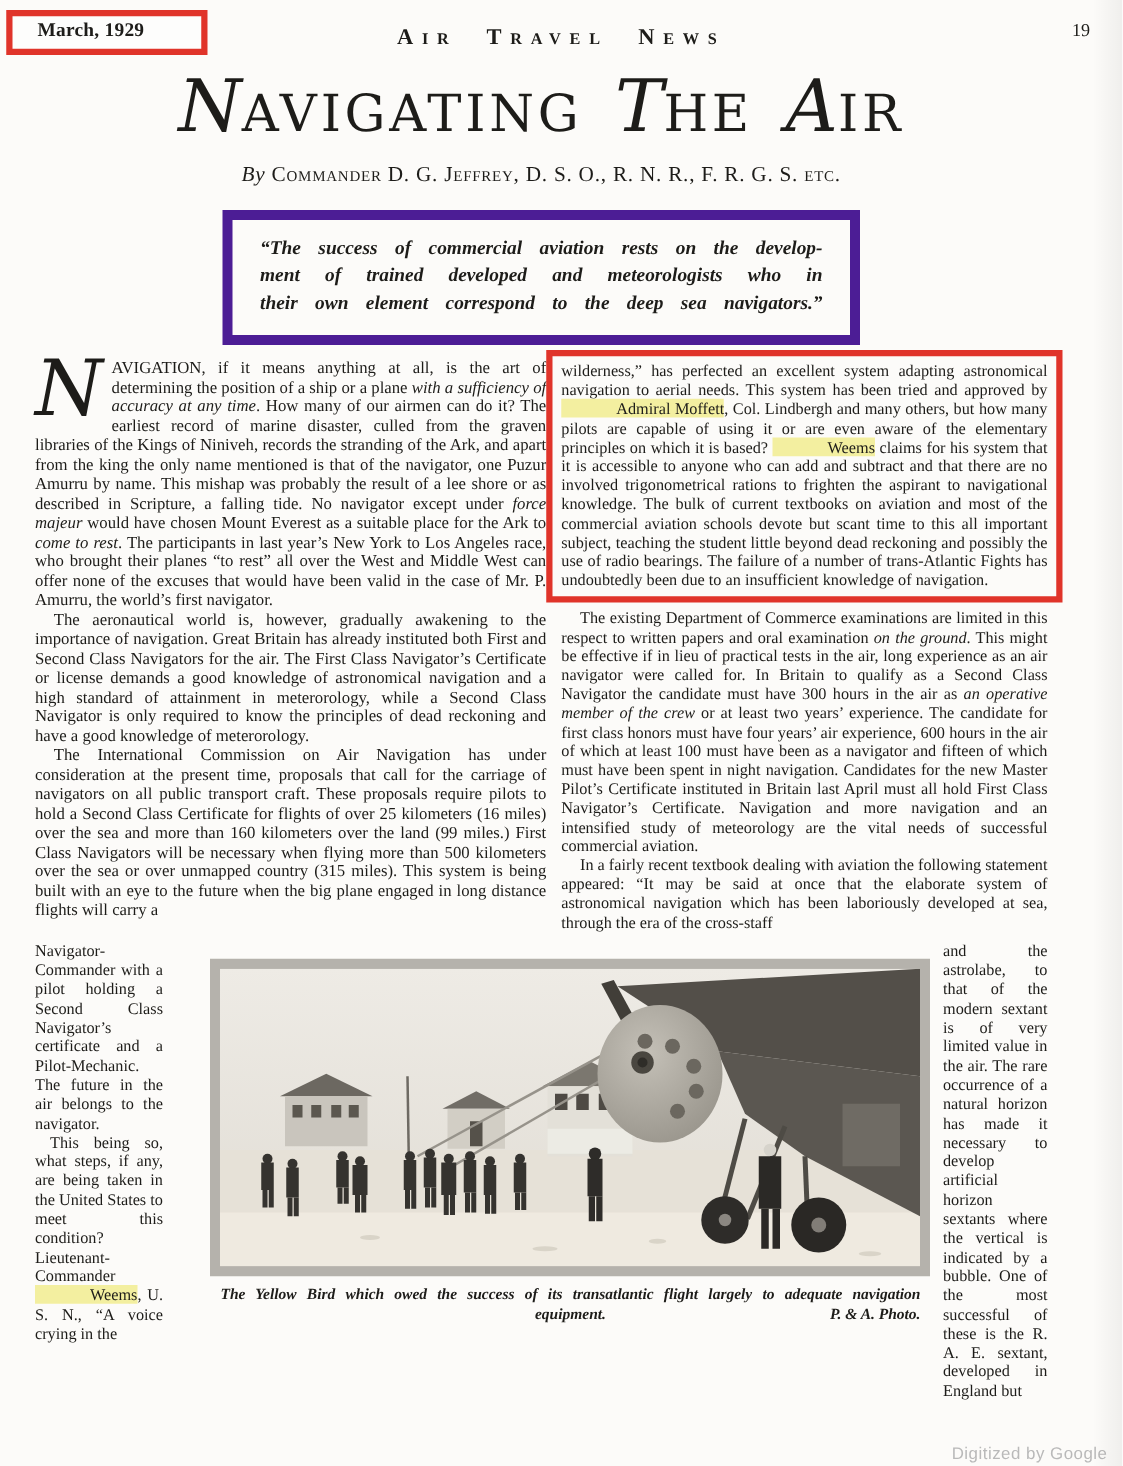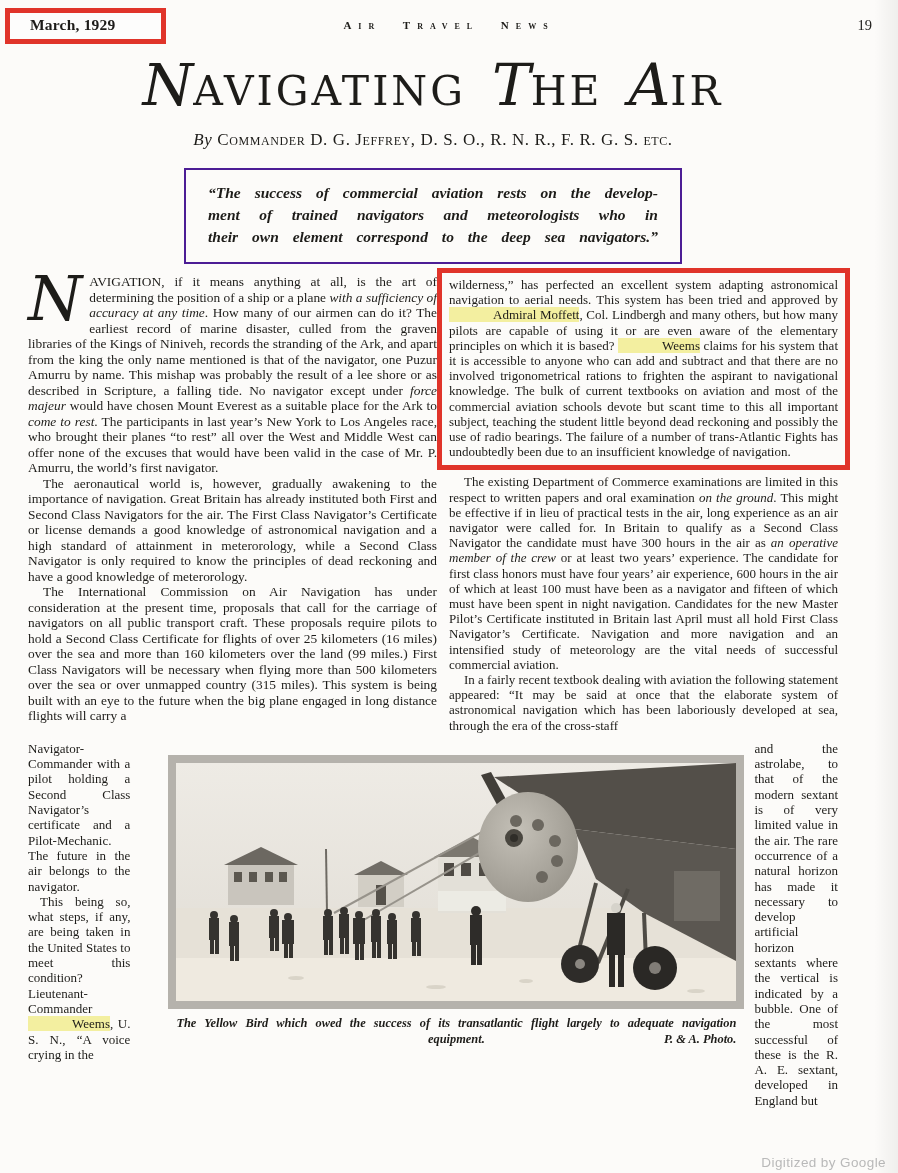--- a/index.html
+++ b/index.html
@@ -8,35 +8,35 @@
           background:#fcfbf9; color:#1d1c19;
           font-family:"Liberation Serif","DejaVu Serif",serif; }
   .page::after { content:""; position:absolute; right:0; top:0; width:24px; height:100%;
           background:linear-gradient(to right, rgba(0,0,0,0), rgba(0,0,0,0.05)); pointer-events:none; }
 
   
   .date-box { position:absolute; left:5px; top:8px; border:5px solid var(--red);
           padding:3px 46px 5px 20px; background:#fdfdfc; z-index:3; }
   .date { font-size:15.5px; font-weight:bold; letter-spacing:0.2px; }
   .pub { position:absolute; top:19px; left:0; width:100%; text-align:center;
-          font-variant:small-caps; font-weight:bold; font-size:11px;
+          font-variant:small-caps; font-weight:bold; font-size:18px;
           letter-spacing:7px; word-spacing:12px; }
   .pagenum { position:absolute; top:17px; right:26px; font-size:14.5px; }
 
   .content { position:absolute; left:28px; top:48px; width:810px; }
 
   .title { margin:8px 0 0; text-align:center; font-family:"DejaVu Serif",serif;
           font-weight:normal; font-size:41px; letter-spacing:3px; word-spacing:10px; line-height:58px; }
   .title .cap { font-size:58px; font-style:italic; letter-spacing:0; }
 
   .byline { margin-top:10px; text-align:center; font-variant:small-caps;
           font-size:17px; letter-spacing:0.6px; }
   .byline .i { font-style:italic; font-variant:normal; }
 
-  .quote-box { width:450px; margin:18px auto 0; border:2px solid #4c1d95;
+  .quote-box { width:450px; margin:18px auto 0; border:8px solid #4c1d95;
           padding:12px 22px 14px; font-style:italic; font-weight:bold;
           font-size:15.5px; line-height:22px; }
   .qline { text-align:justify; text-align-last:justify; }
 
   .cols { display:flex; margin-top:10px; }
   .col-left  { width:409px; margin-right:12px; }
   .col-right { width:389px; }
   p { margin:0; text-align:justify; }
   .col-left  p { font-size:13.4px; line-height:15.5px; }
   .col-right p { font-size:13px;   line-height:15.2px; }
@@ -76,21 +76,21 @@
   <div class="pub">Air Travel News</div>
   <div class="pagenum">19</div>
 
   <div class="content">
 
     <h1 class="title"><span class="cap">N</span><span>AVIGATING </span><span class="cap">T</span><span>HE </span><span class="cap">A</span><span>IR</span></h1>
     <div class="byline"><span class="i">By </span><span>Commander D. G. Jeffrey, D. S. O., R. N. R., F. R. G. S. etc.</span></div>
 
     <div class="quote-box">
         <div class="qline">“The success of commercial aviation rests on the develop-</div>
-        <div class="qline">ment of trained navigators and meteorologists who in</div>
+        <div class="qline">ment of trained developed and meteorologists who in</div>
         <div class="qline">their own element correspond to the deep sea navigators.”</div>
       </div>
 
     <div class="cols">
       <div class="col-left">
         <p><span class="dropcap">N</span><span><span>AVIGATION, if it means anything at all, is the art of determining the position of a ship or a plane </span><span class="i">with a sufficiency of accuracy at any time</span><span>. How many of our airmen can do it? The earliest record of marine disaster, culled from the graven libraries of the Kings of Niniveh, records the stranding of the Ark, and apart from the king the only name mentioned is that of the navigator, one Puzur Amurru by name. This mishap was probably the result of a lee shore or as described in Scripture, a falling tide. No navigator except under </span><span class="i">force majeur</span><span> would have chosen Mount Everest as a suitable place for the Ark to </span><span class="i">come to rest</span><span>. The participants in last year’s New York to Los Angeles race, who brought their planes “to rest” all over the West and Middle West can offer none of the excuses that would have been valid in the case of Mr. P. Amurru, the world’s first navigator.</span></span></p>
         <p class="indent">The aeronautical world is, however, gradually awakening to the importance of navigation. Great Britain has already instituted both First and Second Class Navigators for the air. The First Class Navigator’s Certificate or license demands a good knowledge of astronomical navigation and a high standard of attainment in meterorology, while a Second Class Navigator is only required to know the principles of dead reckoning and have a good knowledge of meterorology.</p>
         <p class="indent">The International Commission on Air Navigation has under consideration at the present time, proposals that call for the carriage of navigators on all public transport craft. These proposals require pilots to hold a Second Class Certificate for flights of over 25 kilometers (16 miles) over the sea and more than 160 kilometers over the land (99 miles.) First Class Navigators will be necessary when flying more than 500 kilometers over the sea or over unmapped country (315 miles). This system is being built with an eye to the future when the big plane engaged in long distance flights will carry a</p>
       </div>
       <div class="col-right">

